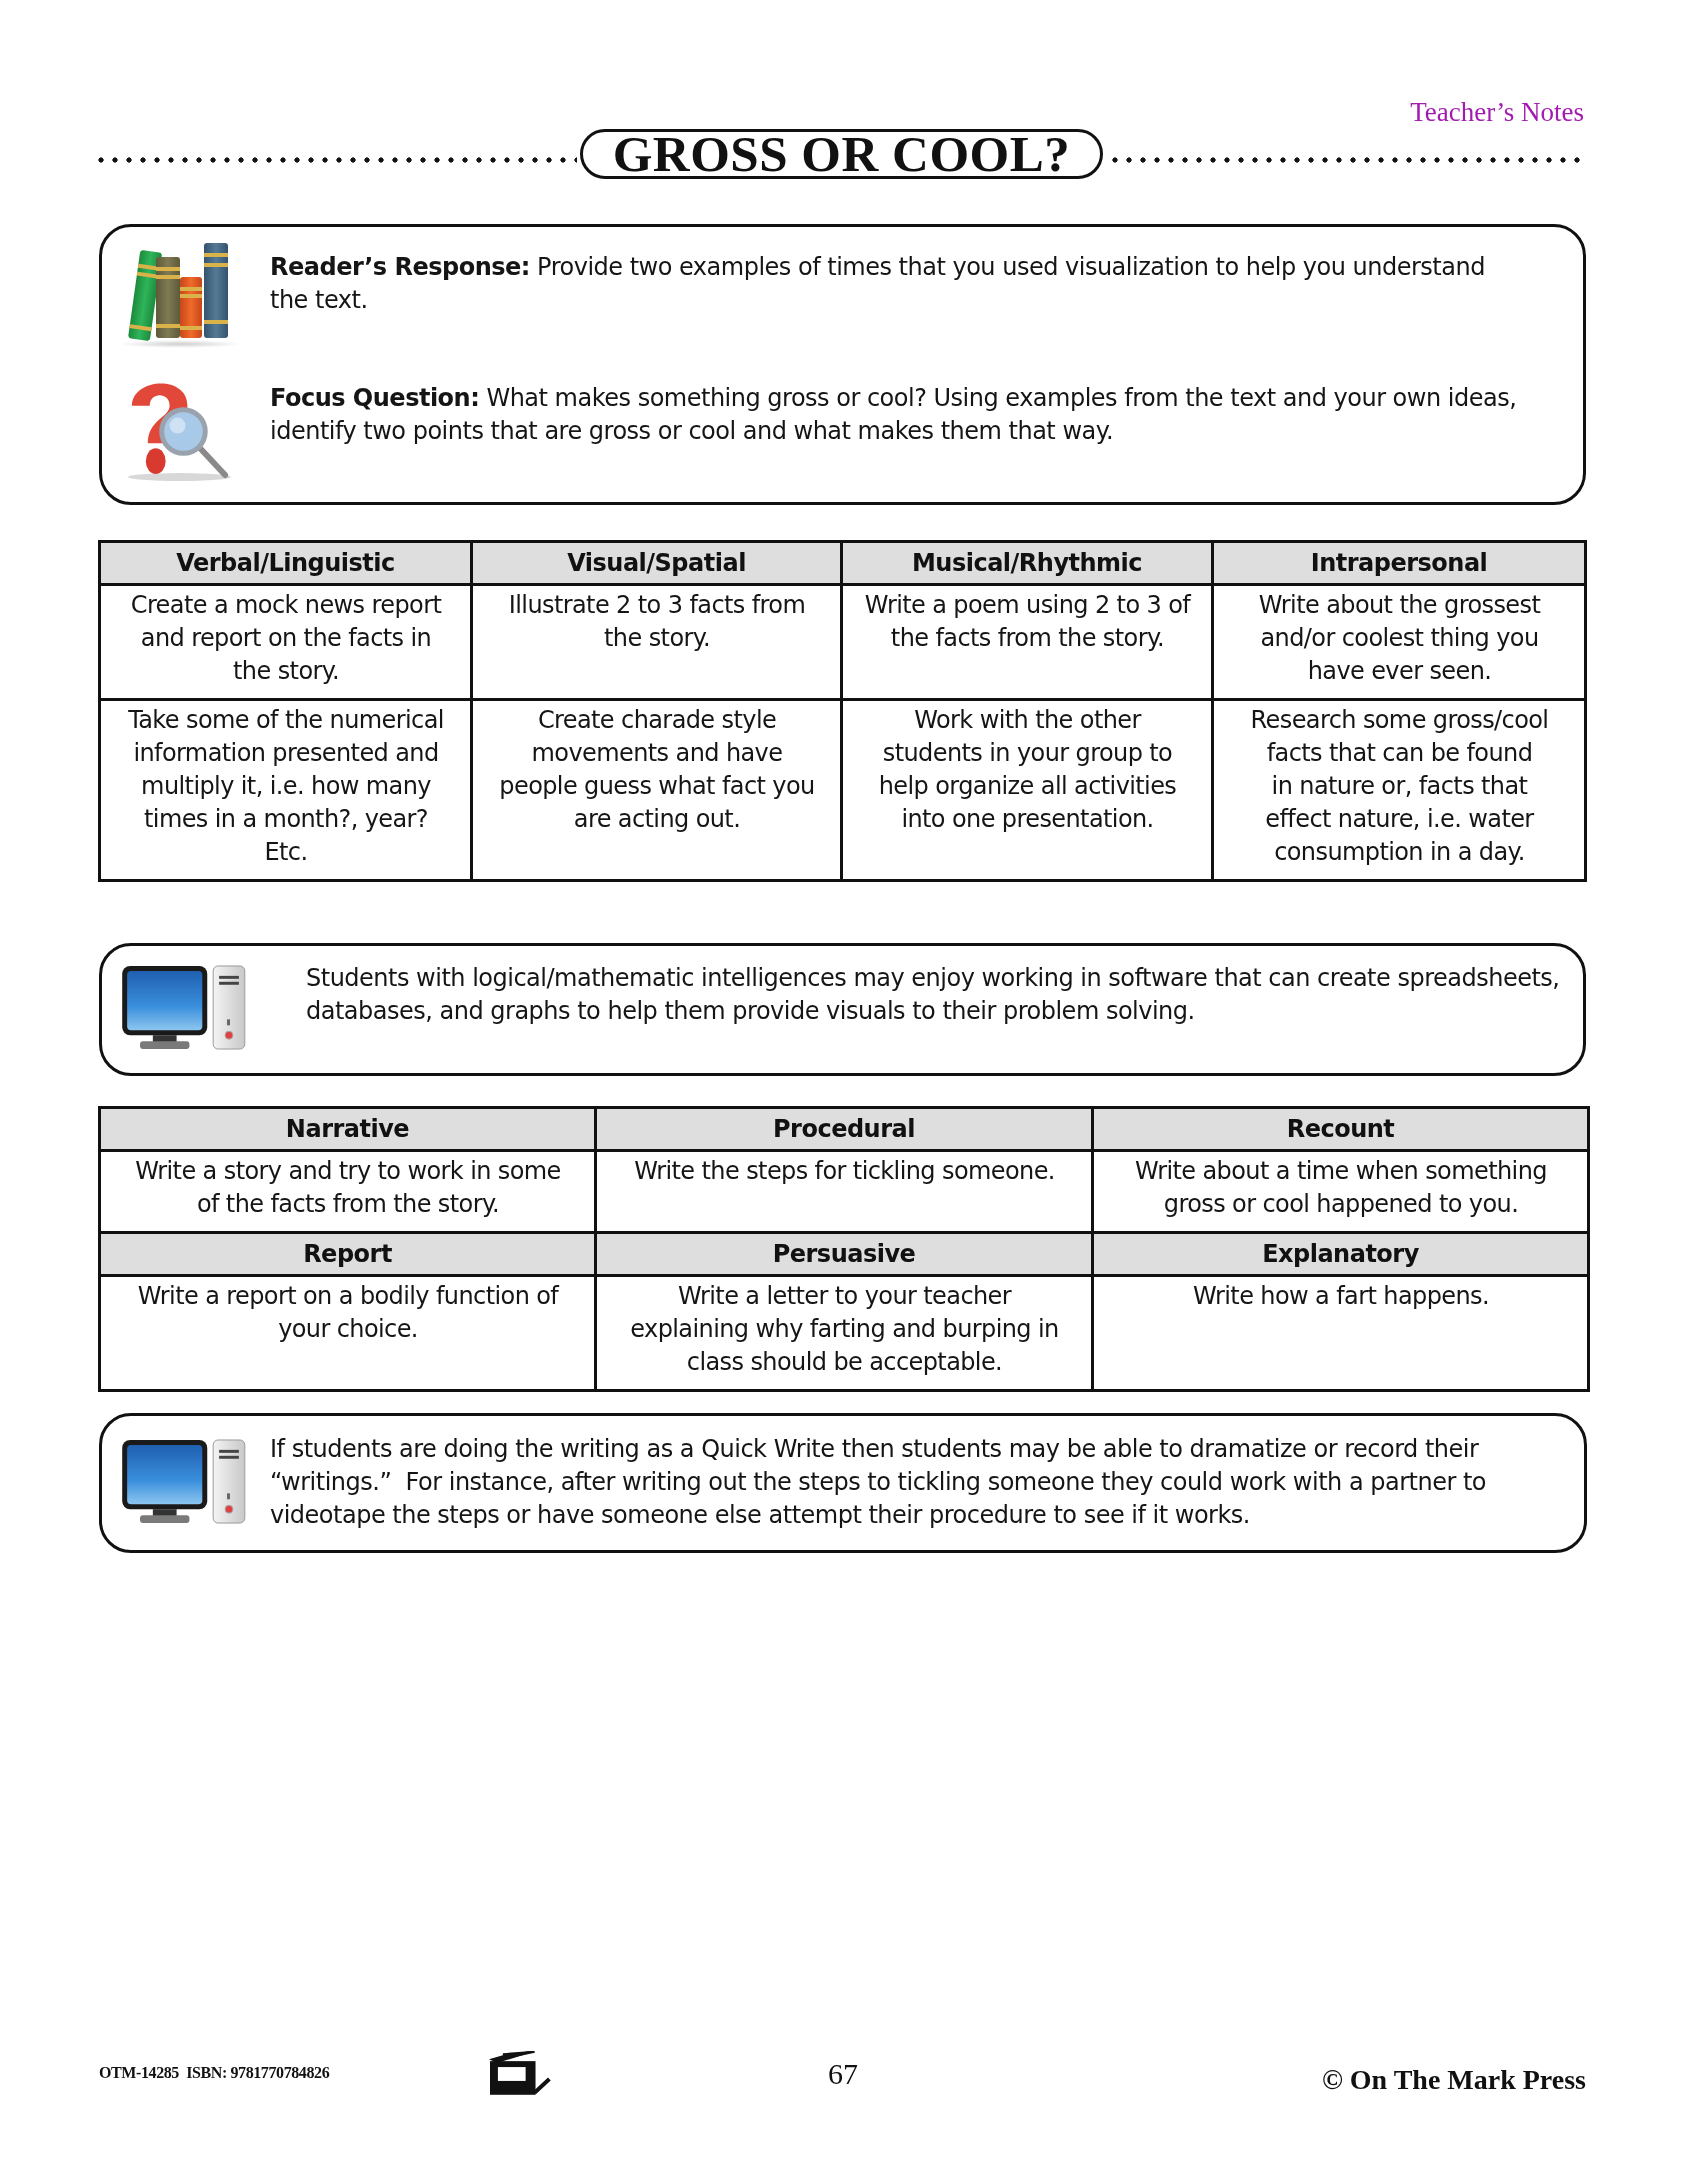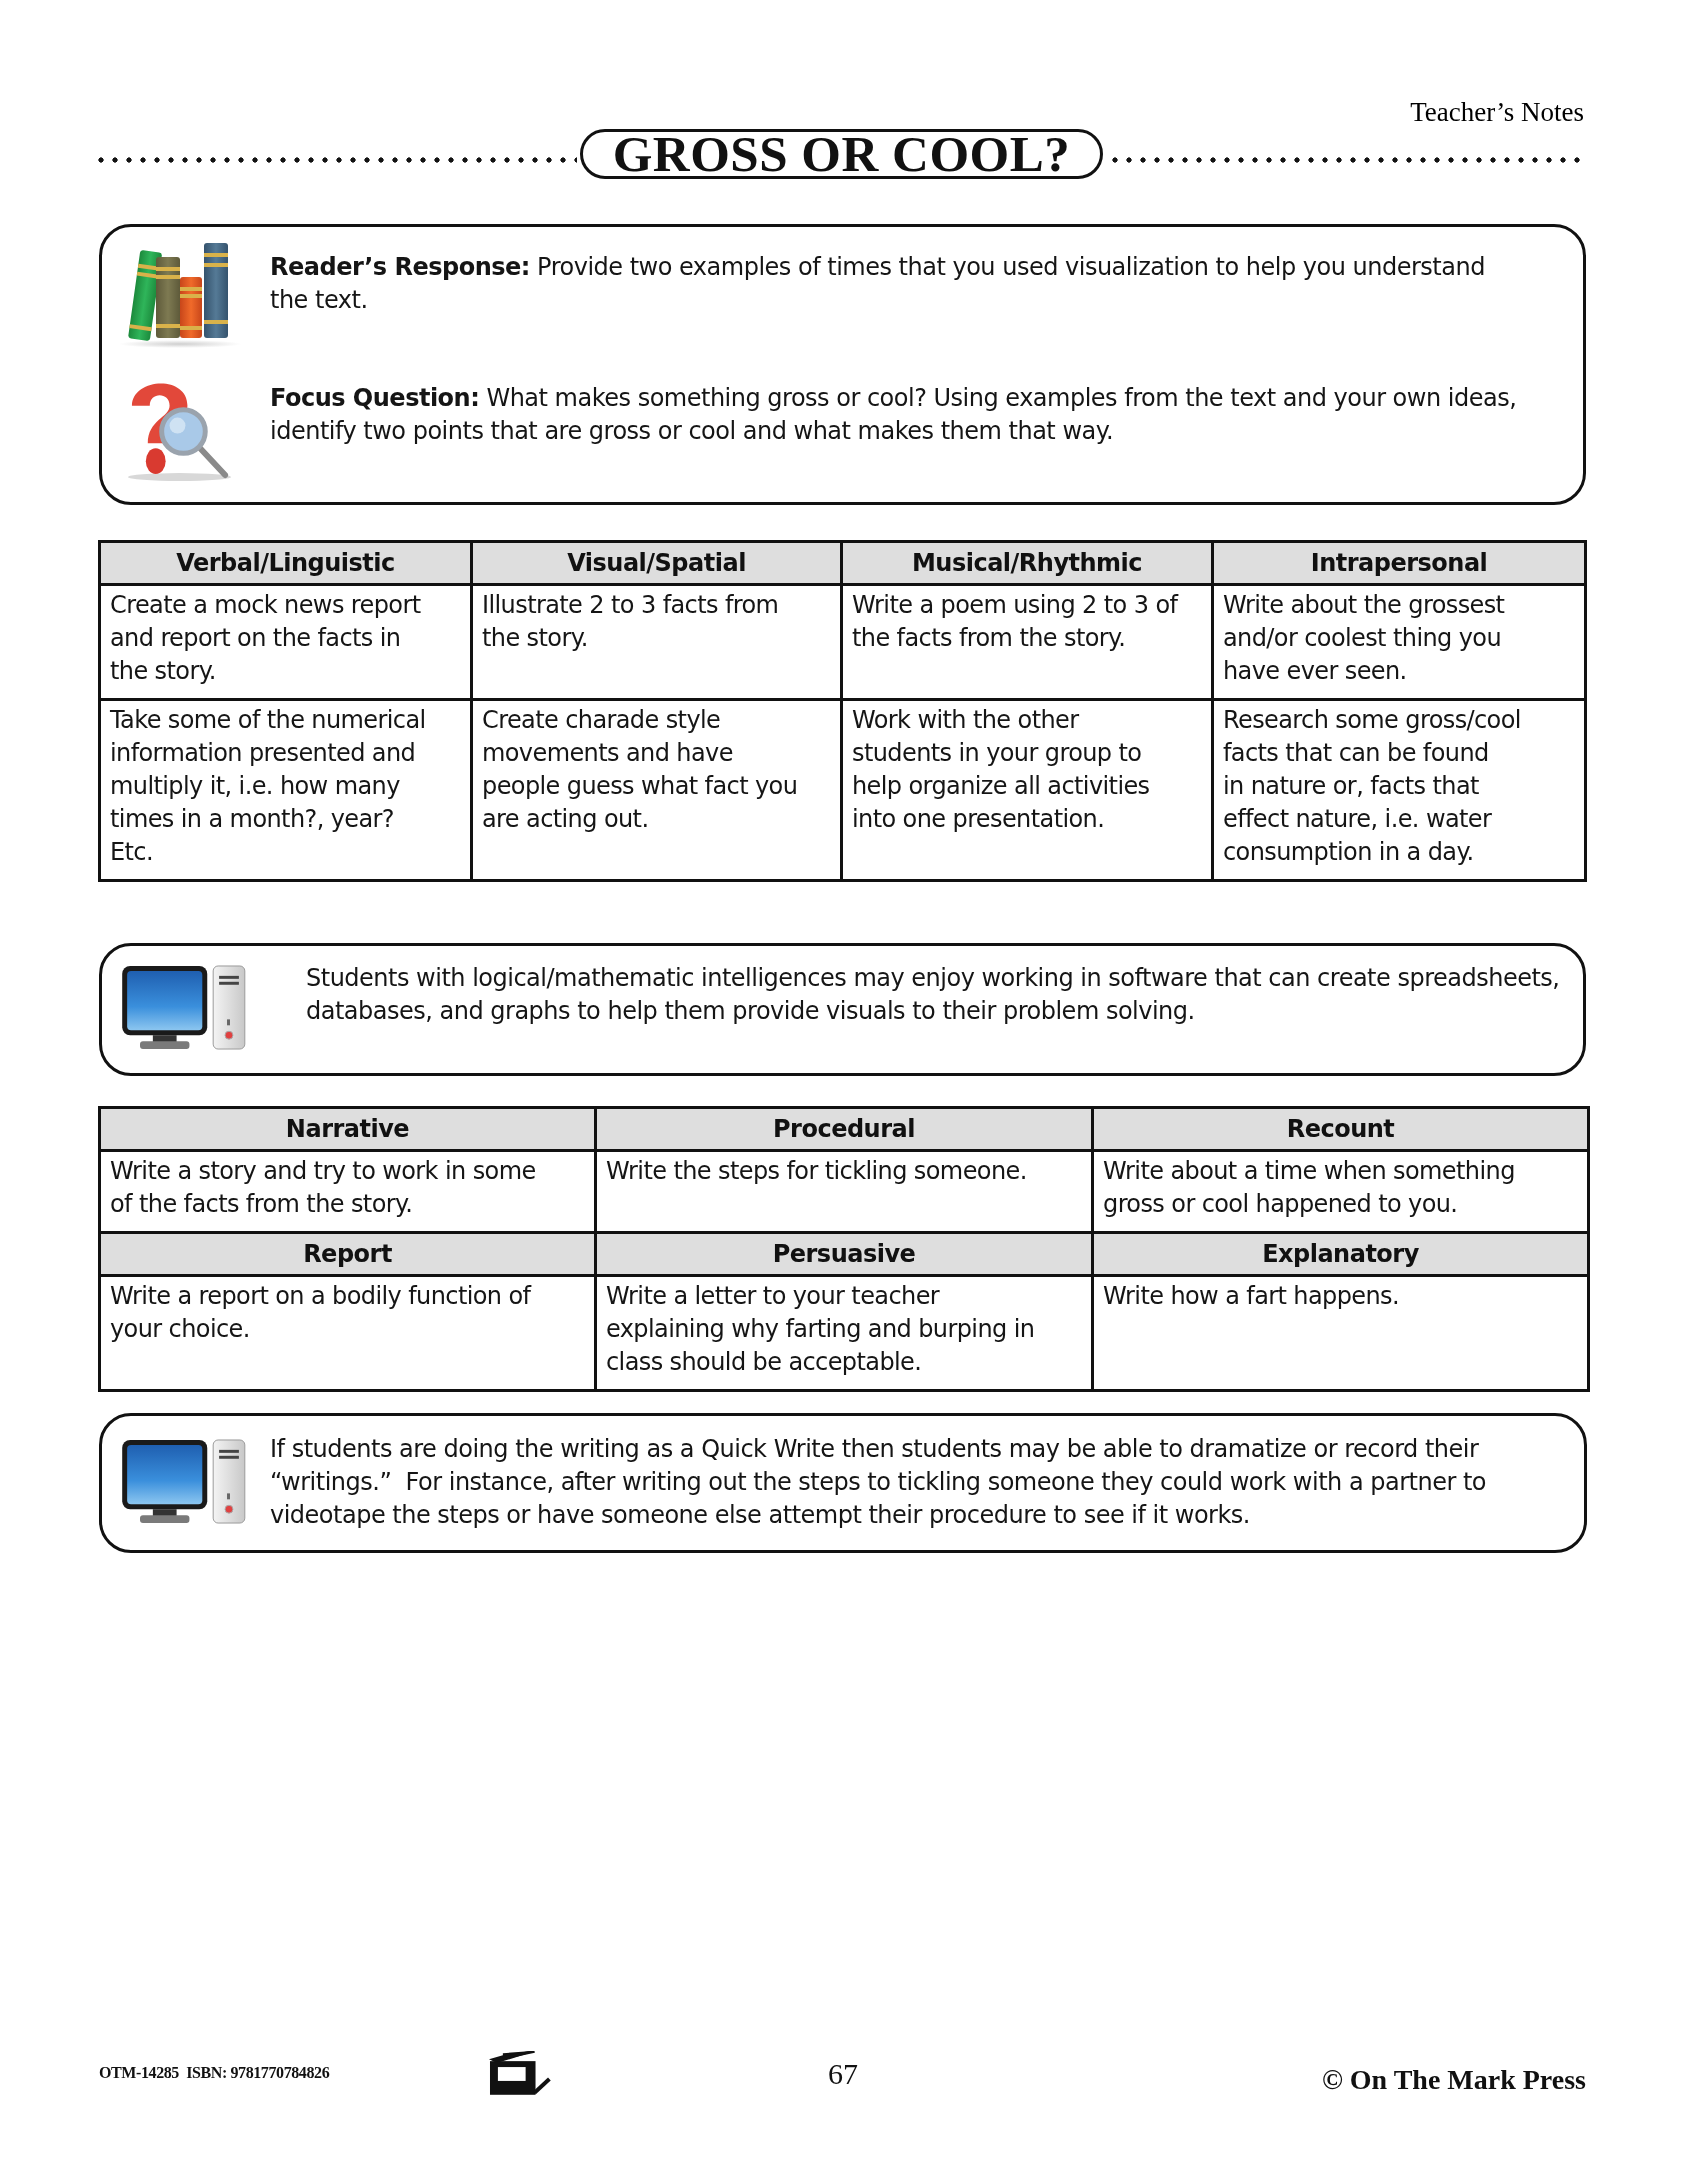--- a/index.html
+++ b/index.html
@@ -1,18 +1,18 @@
 <!DOCTYPE html>
 <html><head>
 <meta charset="utf-8">
 <style>
   html, body { margin:0; padding:0; background:#ffffff; }
   body { width:1683px; height:2178px; position:relative; overflow:hidden; color:#111; }
 
-  #teachers-notes { position:absolute; right:99px; top:97px; font-size:27px; font-family:"Liberation Serif", serif; color:#000000; }
+  #teachers-notes { position:absolute; right:99px; top:97px; font-size:27px; font-family:"Liberation Serif", serif; color:#a21caf; }
 
   #title-rule { position:absolute; left:94px; top:149px; width:1493px; height:20px; }
   #title-rule .dots { position:absolute; top:8px; height:6px;
      background-image: radial-gradient(circle, #111 2.4px, transparent 2.8px);
      background-size: 14px 6px; background-repeat: repeat-x; }
   #title-box { position:absolute; left:580px; top:129px; width:523px; height:50px;
      border:3.5px solid #111; border-radius:30px; box-sizing:border-box;
      display:flex; align-items:center; justify-content:center; background:#fff; }
   #title-text { font-family:"Liberation Serif", serif; font-weight:bold; font-size:51px; letter-spacing:0.5px; color:#111; line-height:1; }
 
@@ -26,21 +26,21 @@
   .books .band { position:absolute; left:0; right:0; height:4px; background:#d9b24a; }
   .books .shadow { position:absolute; left:0; right:0; bottom:2px; height:8px; background:radial-gradient(ellipse, #cfcfcf 0%, transparent 70%); }
 
   .qicon { position:absolute; width:124px; height:109px; }
 
   .pc { position:absolute; width:129px; height:89px; }
 
   table.grid { position:absolute; border-collapse:collapse; table-layout:fixed; font-family:"DejaVu Sans", sans-serif; }
   table.grid td { border:3px solid #111; vertical-align:top; box-sizing:border-box; }
   table.grid td.hd { background:#dedede; text-align:center; font-weight:bold; font-size:24px; height:43px; padding:0; vertical-align:middle; letter-spacing:-0.5px; color:#111; }
-  table.grid td.bd { font-size:24px; line-height:33px; padding:3px 8px 10px 9px; color:#151515; letter-spacing:-0.6px; }
+  table.grid td.bd { font-size:24px; line-height:33px; padding:3px 8px 10px 9px; color:#151515; letter-spacing:-0.6px;text-align:center; }
 
   #footer-left { position:absolute; left:99px; top:2064px; font-family:"Liberation Serif", serif; font-weight:bold; font-size:16px; color:#111; letter-spacing:-0.4px; }
   #footer-page { position:absolute; left:828px; top:2057px; font-family:"Liberation Serif", serif; font-size:30px; color:#111; }
   #footer-right { position:absolute; right:97px; top:2064px; font-family:"Liberation Serif", serif; font-weight:bold; font-size:28px; color:#111; }
   #copier-icon { position:absolute; left:489px; top:2051px; width:97px; height:46px; }
 </style>
 </head>
 <body>
 
 <div id="teachers-notes">Teacher’s Notes</div>

